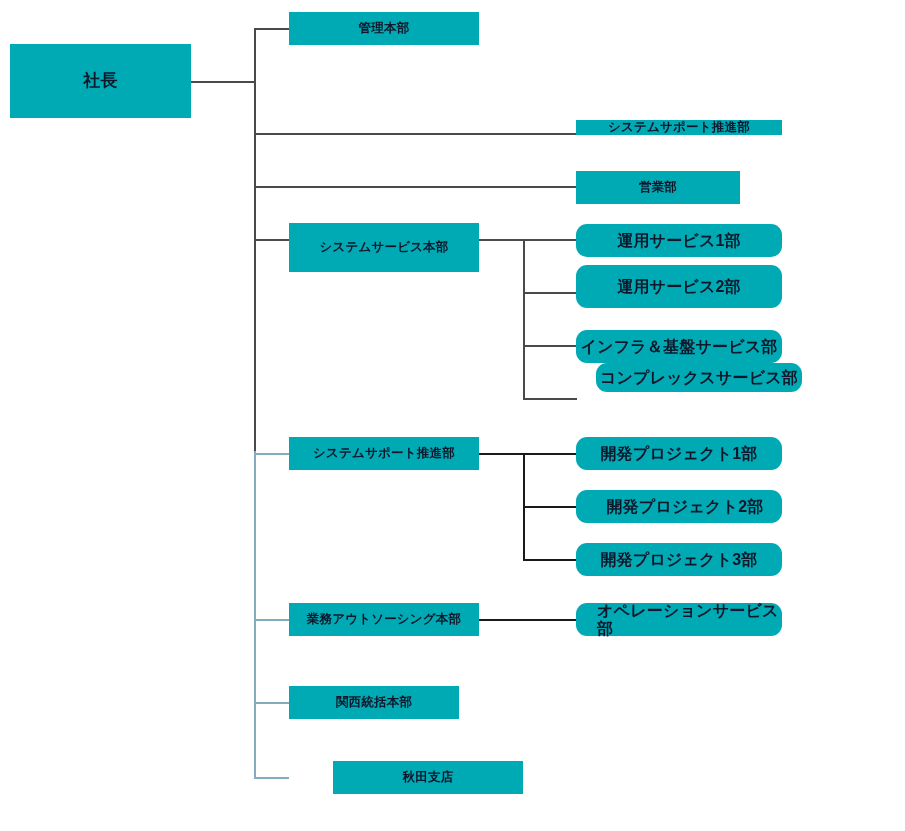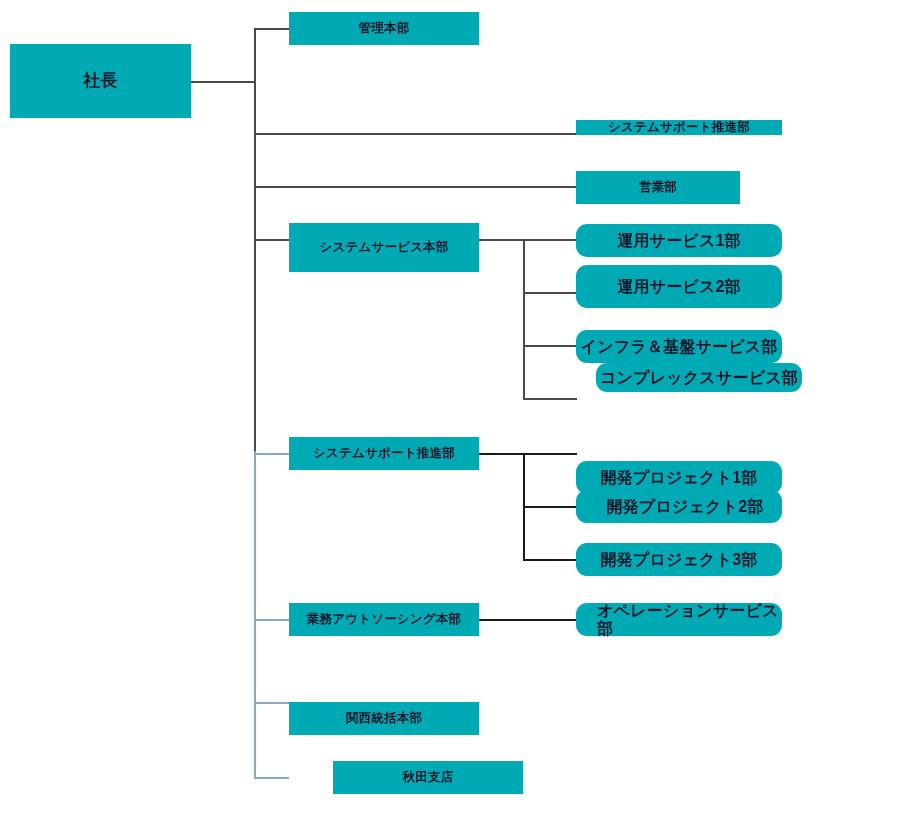--- a/index.html
+++ b/index.html
@@ -97,37 +97,37 @@
   <div class="node root" style="left:10px; top:44px; width:181px; height:74px;">社長</div>
 
   <div class="node lvl1" style="left:289px; top:12px; width:190px; height:33px;">管理本部</div>
 
   <div class="node lvl1" style="left:289px; top:223px; width:190px; height:49px;">システムサービス本部</div>
 
   <div class="node lvl1" style="left:289px; top:437px; width:190px; height:33px;">システムサポート推進部</div>
 
   <div class="node lvl1" style="left:289px; top:603px; width:190px; height:33px;">業務アウトソーシング本部</div>
 
-  <div class="node lvl1" style="left:289px; top:702px; width:190px; height:33px;">関西統括本部</div>
+  <div class="node lvl1" style="left:289px; top:686px; width:170px; height:33px;">関西統括本部</div>
 
   <div class="node lvl1" style="left:289px; top:761px; width:190px; height:33px;margin-left:44px;">秋田支店</div>
 
   <div class="node lvl1" style="left:576px; top:120px; width:206px; height:15px;">システムサポート推進部</div>
 
   <div class="node lvl1" style="left:576px; top:171px; width:164px; height:33px;">営業部</div>
 
   <div class="node lvl2" style="left:576px; top:224px; width:206px; height:33px;">運用サービス1部</div>
 
   <div class="node lvl2" style="left:576px; top:265px; width:206px; height:43px;">運用サービス2部</div>
 
   <div class="node lvl2" style="left:576px; top:330px; width:206px; height:33px;">インフラ＆基盤サービス部</div>
 
   <div class="node lvl2" style="left:576px; top:363px; width:206px; height:29px;margin-left:20px;">コンプレックスサービス部</div>
 
-  <div class="node lvl2" style="left:576px; top:461px; width:206px; height:33px;">開発プロジェクト1部</div>
+  <div class="node lvl2" style="left:576px; top:437px; width:206px; height:33px;">開発プロジェクト1部</div>
 
   <div class="node lvl2" style="left:576px; top:490px; width:206px; height:33px;padding-left:12px;">開発プロジェクト2部</div>
 
   <div class="node lvl2" style="left:576px; top:543px; width:206px; height:33px;">開発プロジェクト3部</div>
 
   <div class="node lvl2" style="left:576px; top:603px; width:206px; height:33px;padding-left:21px;">オペレーションサービス部</div>
 
 </div>
 
 </body></html>

